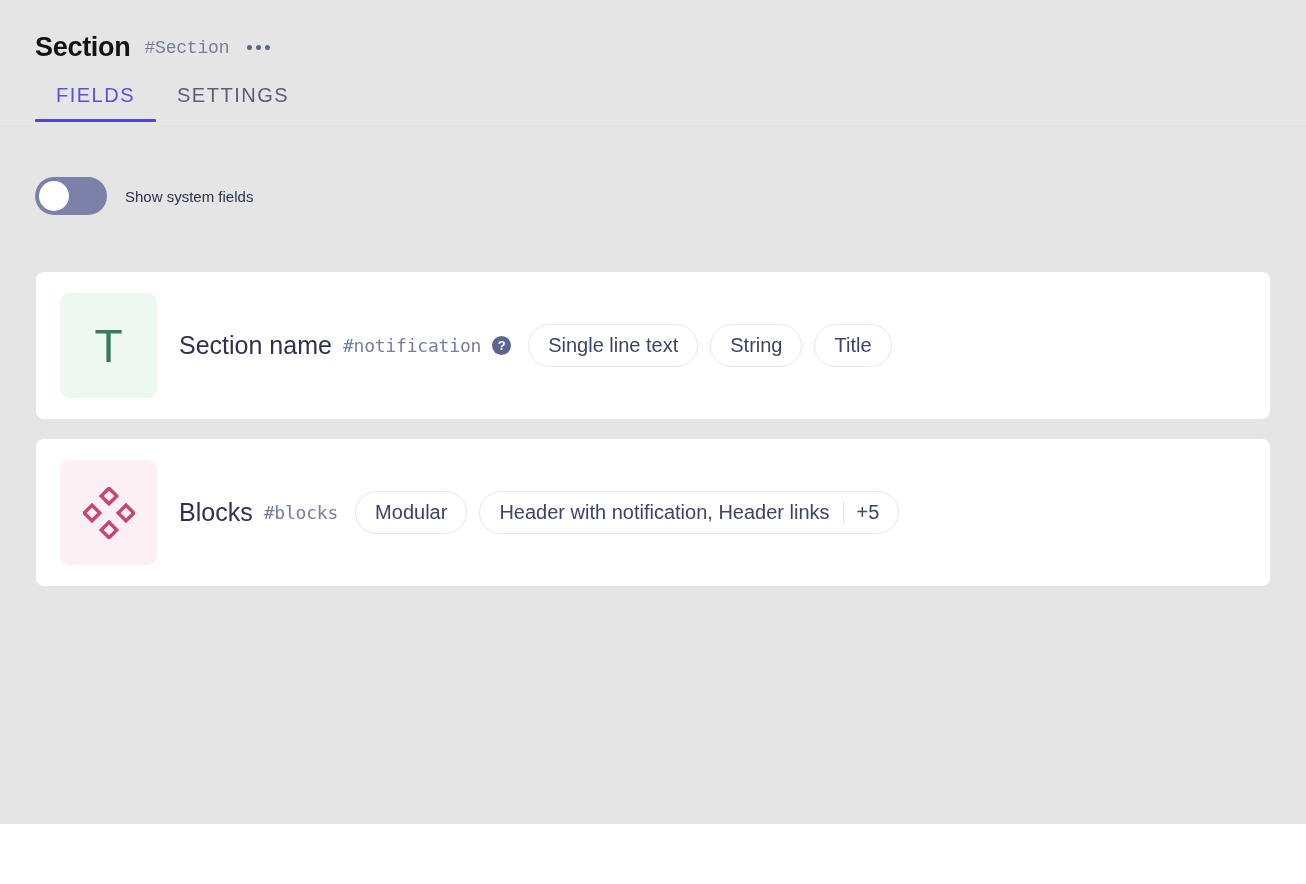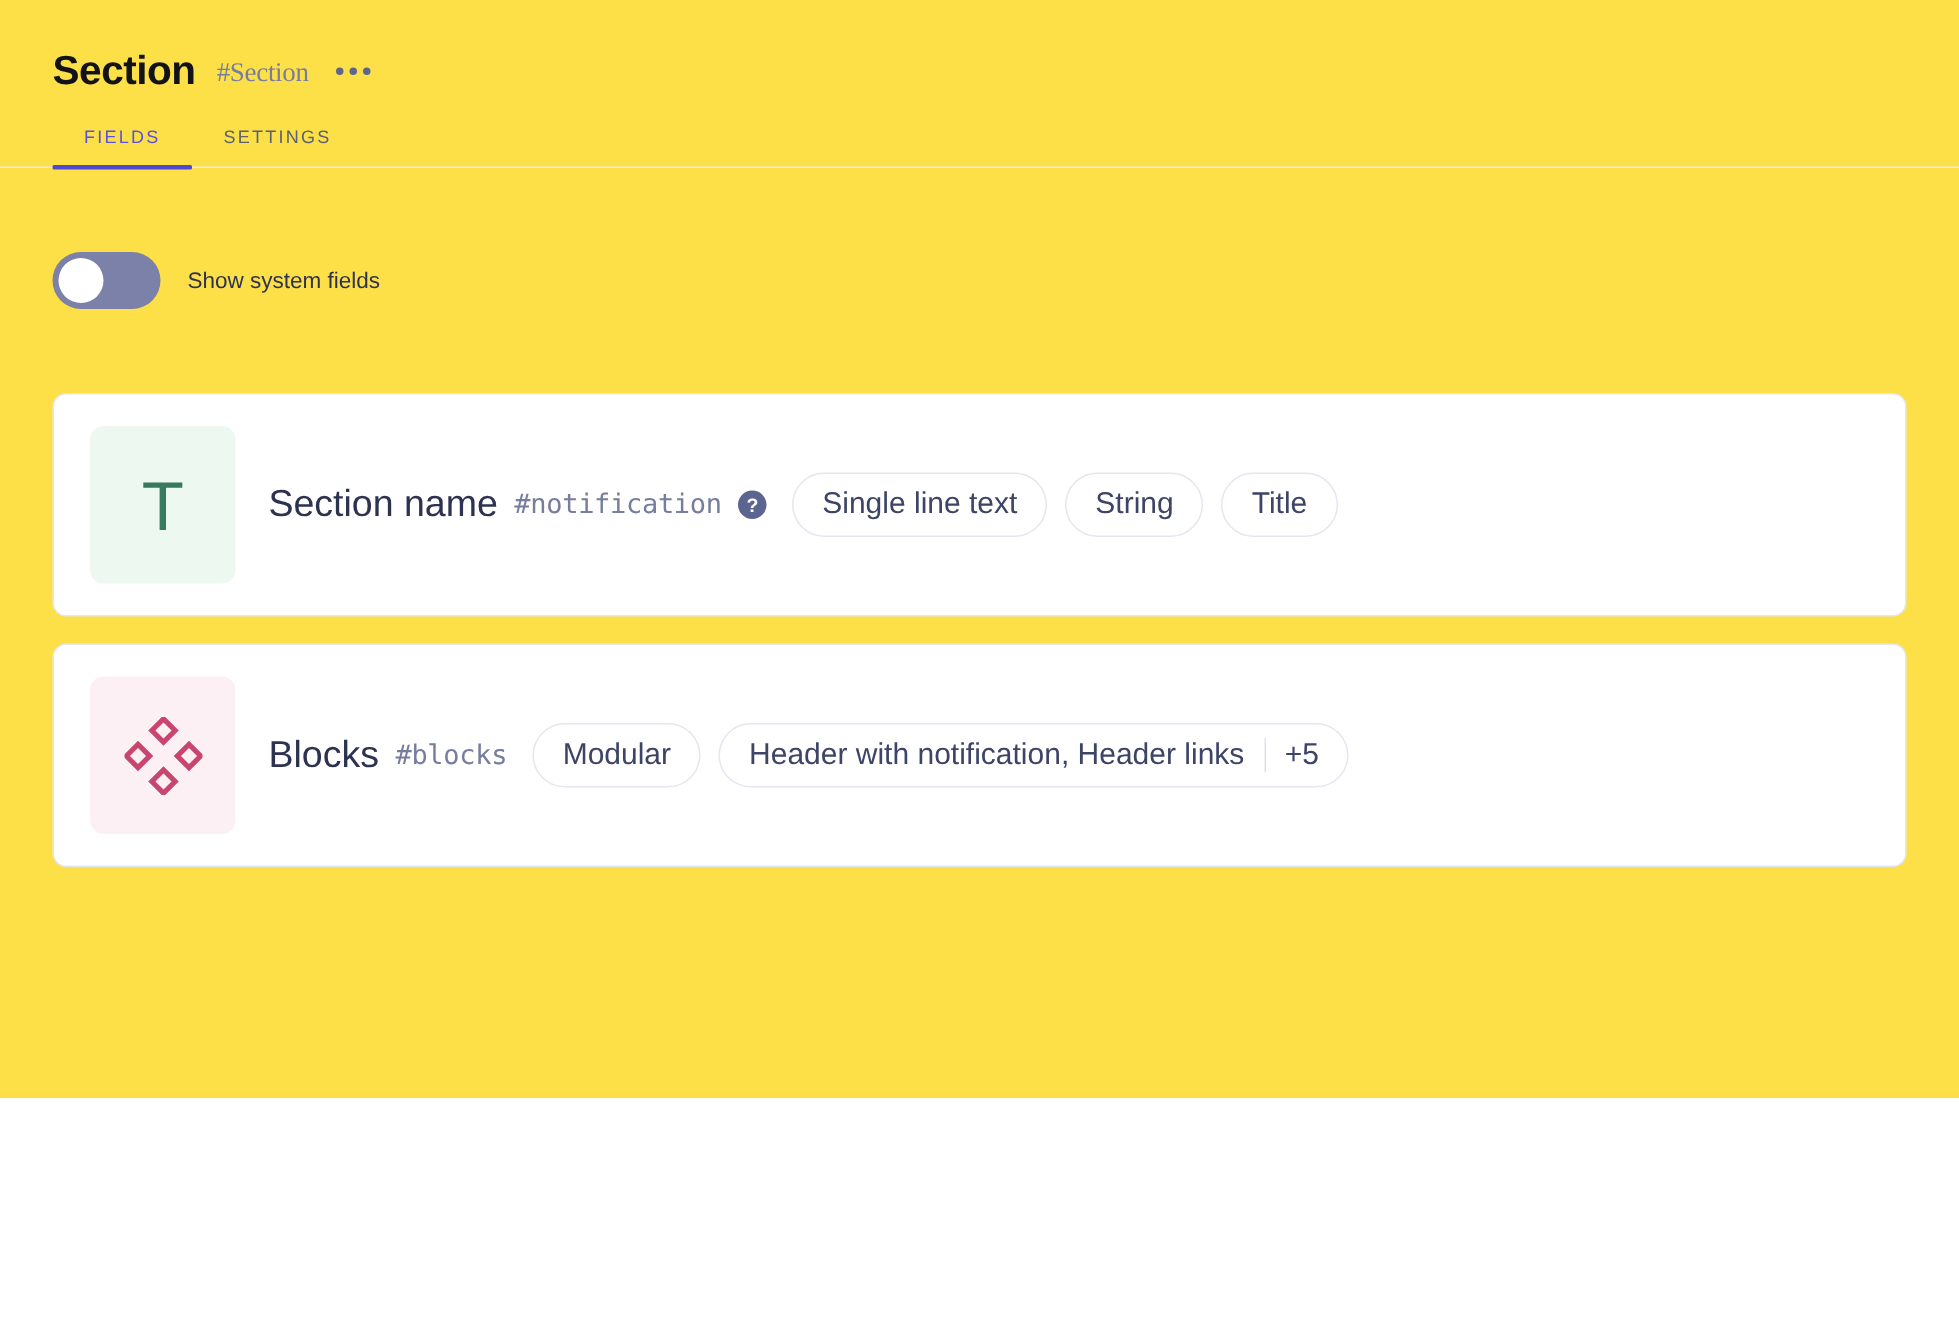--- a/index.html
+++ b/index.html
@@ -9,41 +9,41 @@
     width: 1306px;
     height: 884px;
     background: #ffffff;
     font-family: "Liberation Sans", sans-serif;
     -webkit-font-smoothing: antialiased;
   }
 
   .page {
     position: relative;
     width: 1306px;
-    height: 732px;
-    background: #fde047;
+    height: 824px;
+    background: #e5e5e5;
     overflow: hidden;
   }
 
   
   .header {
     padding: 34px 0 0 35px;
     display: flex;
     align-items: center;
     gap: 14px;
   }
   .entity-title {
     font-size: 27px;
     font-weight: bold;
     color: #111318;
     letter-spacing: -0.3px;
     line-height: 1;
   }
   .entity-api-name {
-    font-family: Liberation Serif, serif;
+    font-family: Liberation Mono, monospace;
     font-size: 18px;
     color: #767d9e;
     line-height: 1;
     letter-spacing: -0.2px;
   }
   .kebab-menu {
     display: flex;
     align-items: center;
     gap: 4px;
     padding: 6px 2px;
@@ -71,21 +71,21 @@
     content: "";
     position: absolute;
     left: 0;
     right: 0;
     bottom: 0;
     height: 1px;
     background: #e8eaf2;
   }
   .tab {
     position: relative;
-    font-size: 12px;
+    font-size: 20px;
     letter-spacing: 1.5px;
     color: #5b6073;
     padding: 0 21px 14px 21px;
     cursor: pointer;
     background: none;
     border: none;
     font-family: "Liberation Sans", sans-serif;
     z-index: 1;
   }
   .tab.active { color: #5a50e0; }

